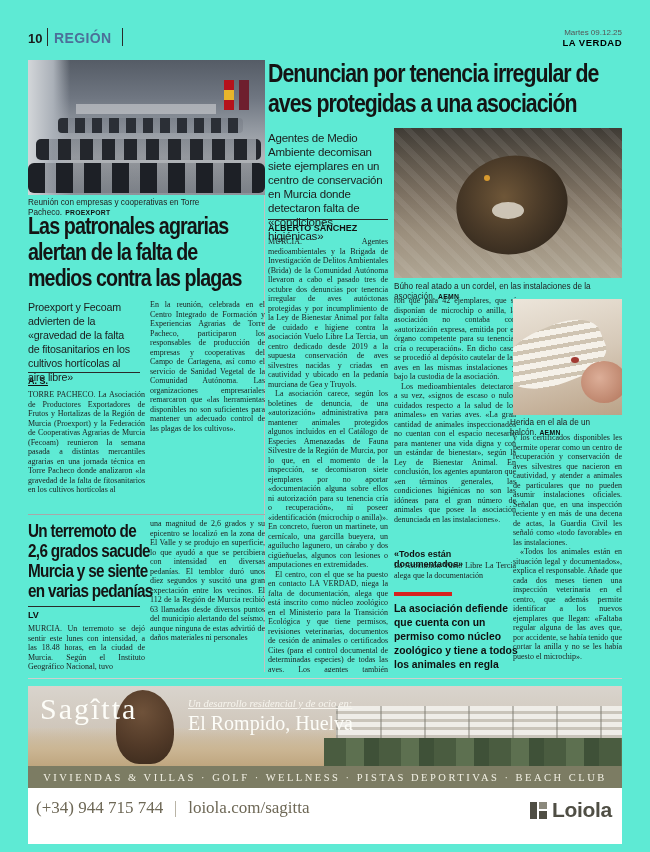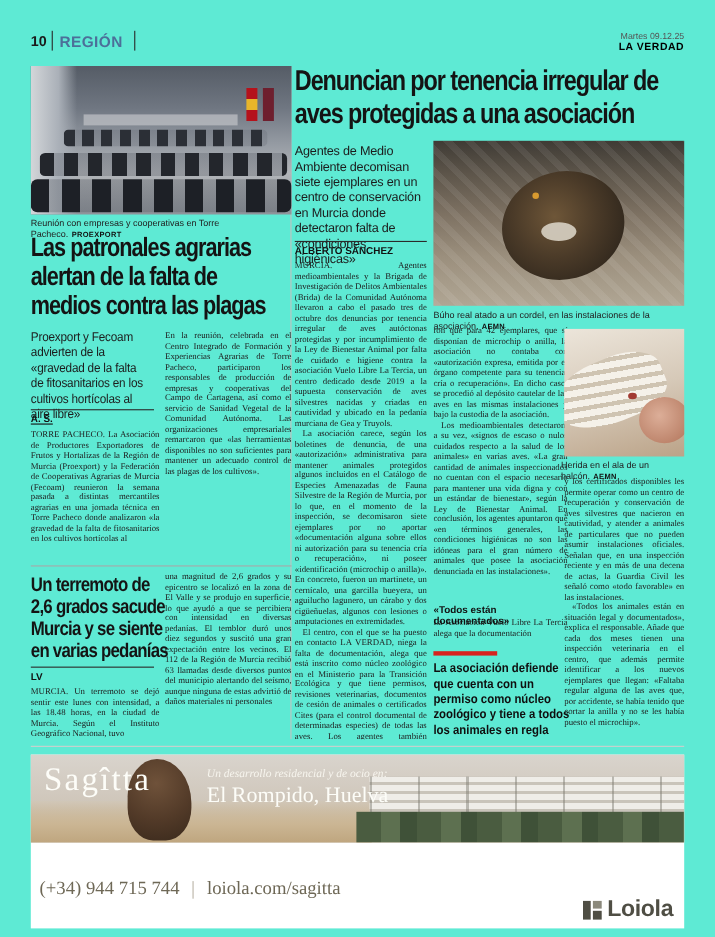--- a/index.html
+++ b/index.html
@@ -83,21 +83,21 @@
              background:linear-gradient(180deg, rgba(214,199,173,.2), #cbb694 55%, #bfa67f); }
   .ad-hair { left:88px; top:4px; width:58px; height:74px; border-radius:46% 54% 40% 40%;
              background:radial-gradient(circle at 45% 30%, #6f523a 0%, #523a28 55%, #3c2b1d 95%); }
   .ad-buildings { left:308px; top:20px; width:286px; height:38px;
                   background:
                     repeating-linear-gradient(90deg, rgba(120,118,108,.45) 0 2px, transparent 2px 44px),
                     repeating-linear-gradient(180deg,#efede8 0 5px,#c9c4ba 5px 8px); }
   .ad-green { left:296px; top:52px; width:298px; height:28px;
               background:repeating-linear-gradient(90deg,#4a5c40 0 22px,#5d7050 22px 40px,#3f5138 40px 55px); }
   .ad-sagitta { font-family:"Liberation Serif", serif; font-size:30px; letter-spacing:2px; color:#fdfdf8; }
-  .ad-kicker { font-family:"Liberation Serif", serif; font-style:italic; font-size:10.5px; color:#f7f5ee; }
+  .ad-kicker { font-family:"Liberation Serif", serif; font-style:italic; font-size:10.5px; color:#f7f5ee;text-decoration:underline; }
   .ad-location { font-family:"Liberation Serif", serif; font-size:20px; color:#fdfdf8; }
   .ad-band { left:0; top:80px; width:594px; height:22px; background:#7c7c63;
              display:flex; align-items:center; justify-content:center; }
   .ad-band-text { font-family:"Liberation Serif", serif; font-size:10.5px; letter-spacing:2.5px; color:#f2f0e4; }
   .ad-contact { font-family:"Liberation Serif", serif; font-size:17px; color:#6e6856; }
   .ad-sep { display:inline-block; width:1px; height:16px; background:#b9b4a6; margin:0 12px; vertical-align:middle; }
   .loiola-word { font-family:"Liberation Sans", sans-serif; font-weight:bold; font-size:21px; color:#4f4e44; letter-spacing:-.3px; }
   .loiola-icon { position:relative; width:17px; height:17px; margin-right:5px; }
   .loiola-icon .a { position:absolute; left:0; top:0; width:7px; height:17px; background:#4f4e44; }
   .loiola-icon .b { position:absolute; left:9px; top:9px; width:8px; height:8px; background:#4f4e44; }
@@ -201,24 +201,27 @@
   <div class="abs ad" style="left:28px; top:686px; width:594px; height:158px;">
     <div class="abs ad-photo">
       <div class="abs ad-dune"></div>
       <div class="abs ad-hair"></div>
       <div class="abs ad-buildings"></div>
       <div class="abs ad-green"></div>
       <div class="abs ad-sagitta" style="left:12px; top:6px;">Sagîtta</div>
       <div class="abs ad-kicker" style="left:160px; top:12px;">Un desarrollo residencial y de ocio en:</div>
       <div class="abs ad-location" style="left:160px; top:26px;">El Rompido, Huelva</div>
     </div>
+    <div class="abs ad-band">
+      <span class="ad-band-text">VIVIENDAS &amp; VILLAS · GOLF · WELLNESS · PISTAS DEPORTIVAS · BEACH CLUB</span>
+    </div>
     <div class="abs ad-contact" style="left:8px; top:112px;">
       <span>(+34) 944 715 744</span><span class="ad-sep"></span><span>loiola.com/sagitta</span>
     </div>
-    <div class="abs" style="right:10px; top:129px; display:flex; align-items:center;">
+    <div class="abs" style="right:10px; top:112px; display:flex; align-items:center;">
       <span class="loiola-icon">
           <span class="a"></span>
           <span class="b"></span>
           <span class="c"></span>
         </span>
       <span class="loiola-word">Loiola</span>
     </div>
   </div>
 
 </div>

